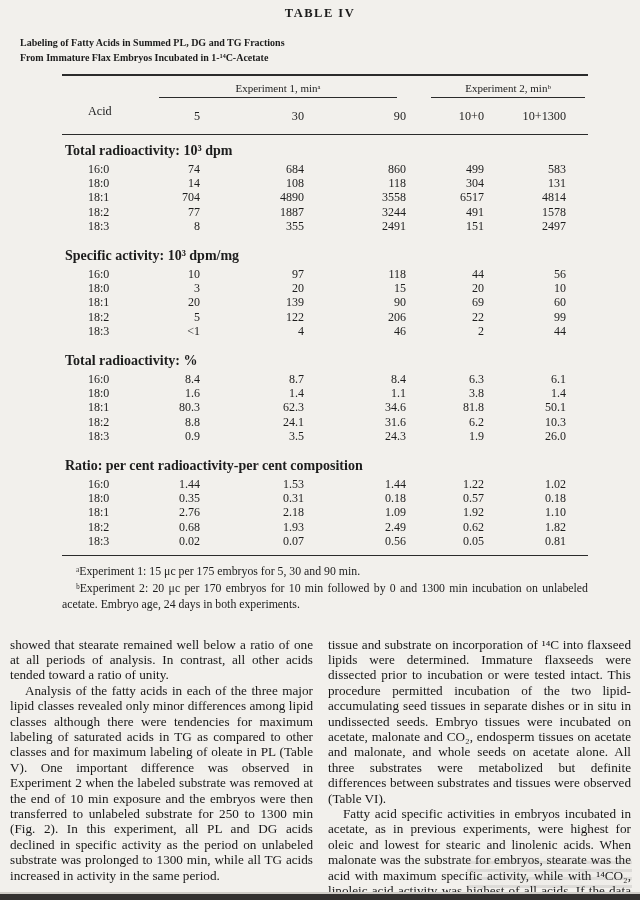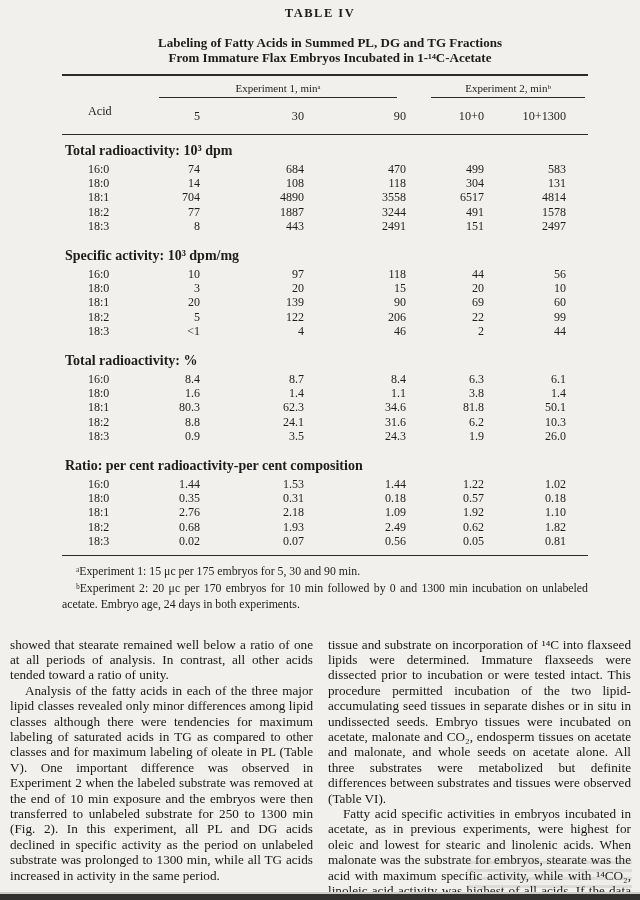--- a/index.html
+++ b/index.html
@@ -10,21 +10,21 @@
     overflow:hidden;
     font-family:"Liberation Serif", serif;
     color:#1c1c1c;
   }
   
   .t-title{
     text-align:center;font-weight:bold;font-size:12.5px;
     letter-spacing:1.5px;padding-top:6px;
   }
   .t-subtitle{
-    text-align:center;font-weight:bold;font-size:13px;
+    text-align:left;font-weight:bold;font-size:10px;
     line-height:15px;margin-top:14px;margin-left:20px;
   }
   table.data{
     margin:9px 0 0 62px;width:526px;
     border-collapse:collapse;table-layout:fixed;
     font-size:12px;color:#1d1d1d;
     border-top:2.5px solid #2b2b2b;
     border-bottom:1.5px solid #2b2b2b;
   }
   table.data col.c-acid{width:68px;}
@@ -114,21 +114,21 @@
       </tr>
     </thead>
     <tbody>
         <tr>
           <td class="sec" colspan="6">Total radioactivity: 10³ dpm</td>
         </tr>
         <tr>
           <td class="acid">16:0</td>
           <td class="num">74</td>
           <td class="num">684</td>
-          <td class="num">470</td>
+          <td class="num">860</td>
           <td class="num">499</td>
           <td class="num">583</td>
         </tr>
         <tr>
           <td class="acid">18:0</td>
           <td class="num">14</td>
           <td class="num">108</td>
           <td class="num">118</td>
           <td class="num">304</td>
           <td class="num">131</td>
@@ -145,21 +145,21 @@
           <td class="acid">18:2</td>
           <td class="num">77</td>
           <td class="num">1887</td>
           <td class="num">3244</td>
           <td class="num">491</td>
           <td class="num">1578</td>
         </tr>
         <tr class="last-row">
           <td class="acid">18:3</td>
           <td class="num">8</td>
-          <td class="num">443</td>
+          <td class="num">355</td>
           <td class="num">2491</td>
           <td class="num">151</td>
           <td class="num">2497</td>
         </tr>
         <tr>
           <td class="sec" colspan="6">Specific activity: 10³ dpm/mg</td>
         </tr>
         <tr>
           <td class="acid">16:0</td>
           <td class="num">10</td>

